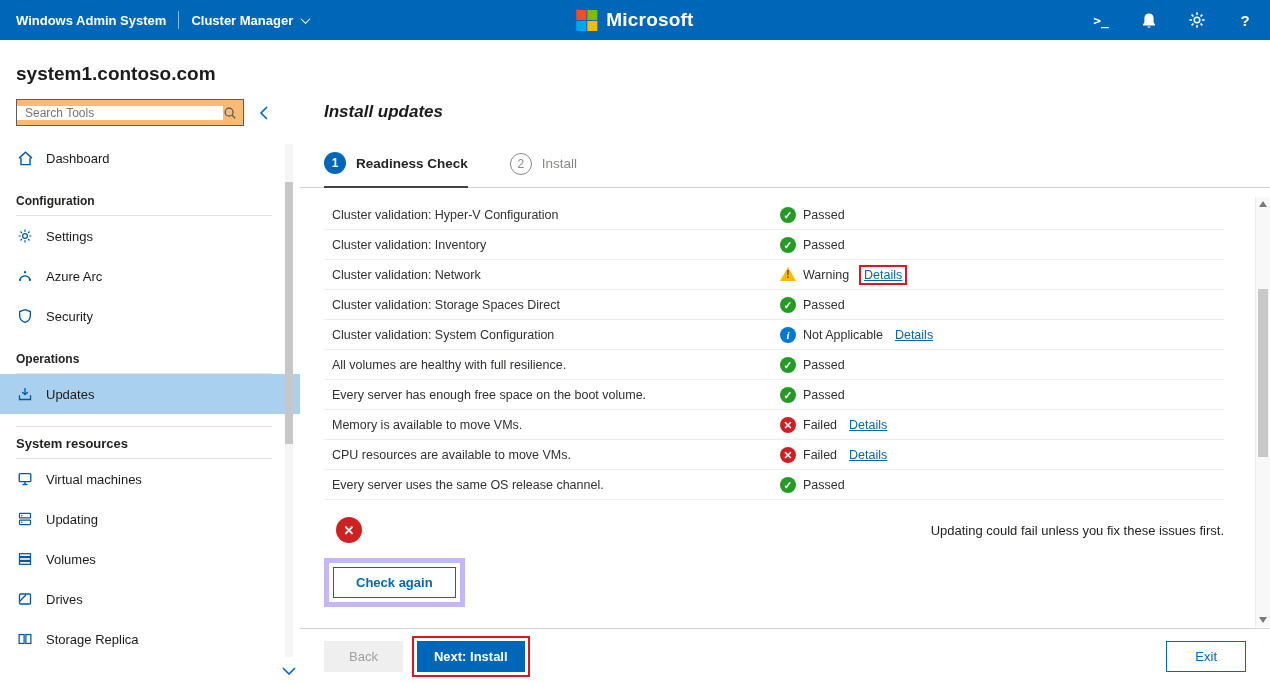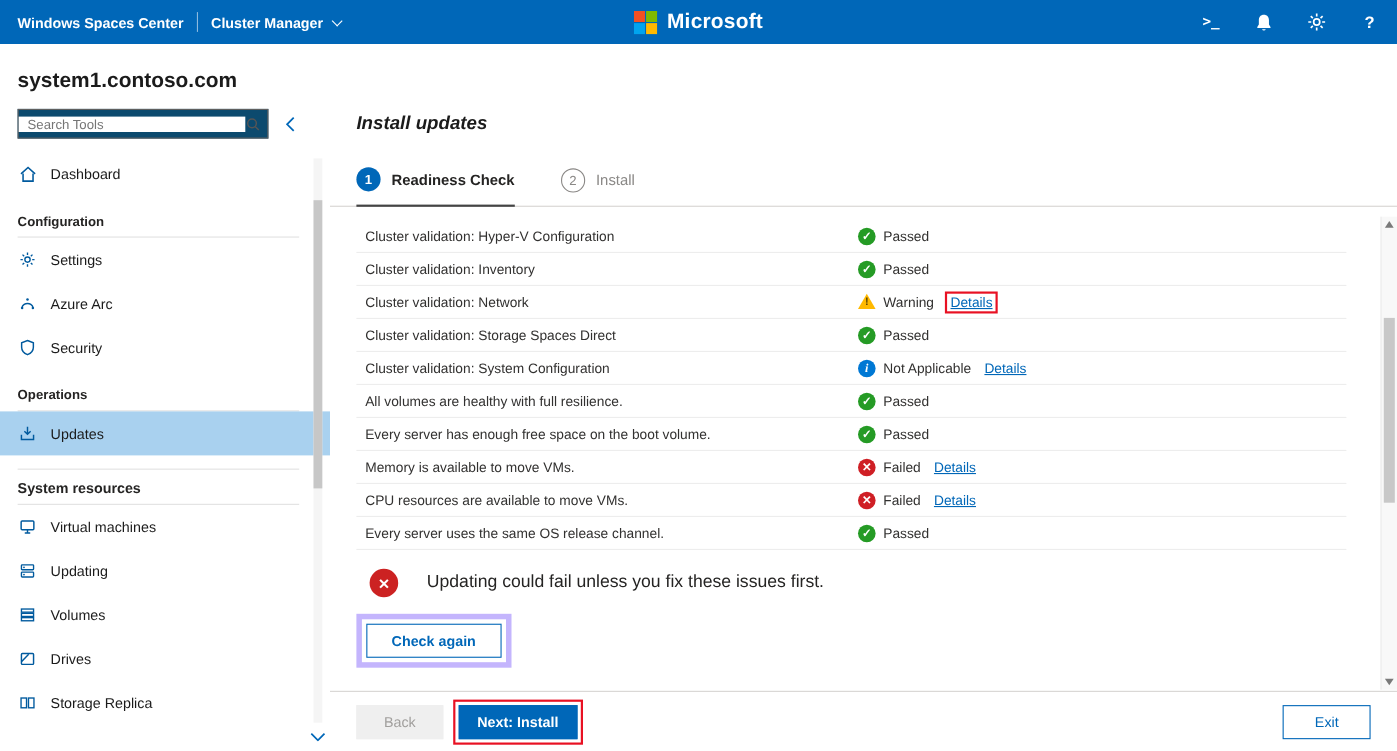--- a/index.html
+++ b/index.html
@@ -27,21 +27,21 @@
   .help-glyph { font-size: 15px; font-weight: 700; }
 
   
   .page { display: flex; height: 643px; }
   .sidebar { width: 300px; position: relative; flex: none; }
   .main { flex: 1; position: relative; display: flex; flex-direction: column; }
 
   
   .server-name { font-size: 19px; font-weight: 600; margin: 23px 0 14px 16px; color: #1b1b1b; }
   .search-row { display: flex; align-items: center; gap: 14px; margin-left: 16px; }
-  .search-box { width: 228px; height: 27px; border: 1px solid #5f5f5f; display: flex; align-items: center; background:#0c4a6e; }
+  .search-box { width: 228px; height: 27px; border: 1px solid #5f5f5f; display: flex; align-items: center; background:#fdba74; }
   .search-box input { border: none; outline: none; flex: 1; font-size: 12px; padding: 0 8px; font-family: inherit; color:#333; }
   .search-box .sicon { padding-right: 6px; display:flex; }
   .collapse-btn { cursor: pointer; display:flex; }
   .nav { margin-top: 12px; font-size: 13px; color: #1b1b1b; }
   .nav-item { height: 40px; display: flex; align-items: center; gap: 12px; padding-left: 16px; cursor: pointer; }
   .nav-item.selected { background: #a9d1ef; }
   .nav-icon { width: 18px; height: 18px; display: flex; align-items: center; justify-content: center; }
   .nav-section { font-size: 12px; font-weight: 700; color: #252423; margin: 12px 28px 0 16px; padding: 4px 0 7px 0; border-bottom: 1px solid #e2e2e2; }
   .nav-section.strong { font-size: 13px; border-top: 1px solid #e2e2e2; padding-top: 9px; }
   .side-scrollbar { position: absolute; right: 7px; top: 104px; bottom: 26px; width: 8px; background: #f5f5f5; }
@@ -71,21 +71,21 @@
   .ic { width: 16px; height: 16px; border-radius: 50%; color: #fff; display: inline-flex; align-items: center; justify-content: center; font-size: 10.5px; font-weight: 700; flex: none; }
   .ic-passed { background: #259b25; }
   .ic-passed::before { content: "✓"; }
   .ic-failed { background: #cf1f25; }
   .ic-failed::before { content: "✕"; }
   .ic-info { background: #0078d4; }
   .ic-info::before { content: "i"; font-family: "Liberation Serif", serif; font-style: italic; font-size: 11px; }
   .ic-warning { width: 0; height: 0; border-radius: 0; background: none; border-left: 8px solid transparent; border-right: 8px solid transparent; border-bottom: 14px solid #ffb900; position: relative; align-self: center; margin-top: -2px; }
   .ic-warning::after { content: "!"; position: absolute; left: 0; transform: translateX(-50%); top: 2.5px; font-size: 10px; color: #5c4500; font-weight: 700; }
 
-  .error-row { display: flex; align-items: center; gap: 26px; margin: 17px 0 0 12px; font-size: 16px; color: #252423; }
+  .error-row { display: flex; align-items: center; gap: 26px; margin: 17px 0 0 12px; font-size: 13px; color: #252423; justify-content: space-between; }
   .error-icon { width: 26px; height: 26px; border-radius: 50%; background: #c22; color: #fff; display: flex; align-items: center; justify-content: center; font-size: 13px; font-weight: 700; flex: none; }
   .error-icon::before { content: "✕"; }
 
   .red-box { display: inline-block; border: 5px solid #c4b5fd; padding: 4px; margin-top: 15px; }
   .btn { font-family: inherit; font-size: 13px; cursor: pointer; }
   .btn-outline { background: #fff; border: 1px solid #0067b8; color: #0067b8; padding: 7px 22px; font-weight: 600; }
   .btn-back { background: #efefef; border: 1px solid #efefef; color: #a19f9d; padding: 7px 24px; }
   .btn-primary { background: #0067b8; border: 1px solid #0067b8; color: #fff; padding: 7px 16px; font-weight: 600; }
   .btn-exit { background: #fff; border: 1px solid #0067b8; color: #0067b8; padding: 7px 28px; }
 
@@ -99,21 +99,21 @@
   .sb-arrow.up { top: 4px; }
   .sb-arrow.down { bottom: 4px; }
   .tri-up { width: 0; height: 0; border-left: 4px solid transparent; border-right: 4px solid transparent; border-bottom: 6px solid #7a7a7a; }
   .tri-down { width: 0; height: 0; border-left: 4px solid transparent; border-right: 4px solid transparent; border-top: 6px solid #7a7a7a; }
   .sb-thumb { position: absolute; left: 2px; width: 10px; top: 92px; height: 168px; background: #c8c8c8; cursor: pointer; }
 </style>
 </head>
 <body>
 
 <div class="topbar">
-  <span class="tb-title">Windows Spaces Center</span>
+  <span class="tb-title">Windows Admin System</span>
   <span class="tb-sep"></span>
   <span class="tb-solution">
     <span>Cluster Manager</span>
     <span class="chev-down-w"></span>
   </span>
 
   <span class="ms-logo">
     <span class="ms-squares">
         <i></i>
         <i></i>

